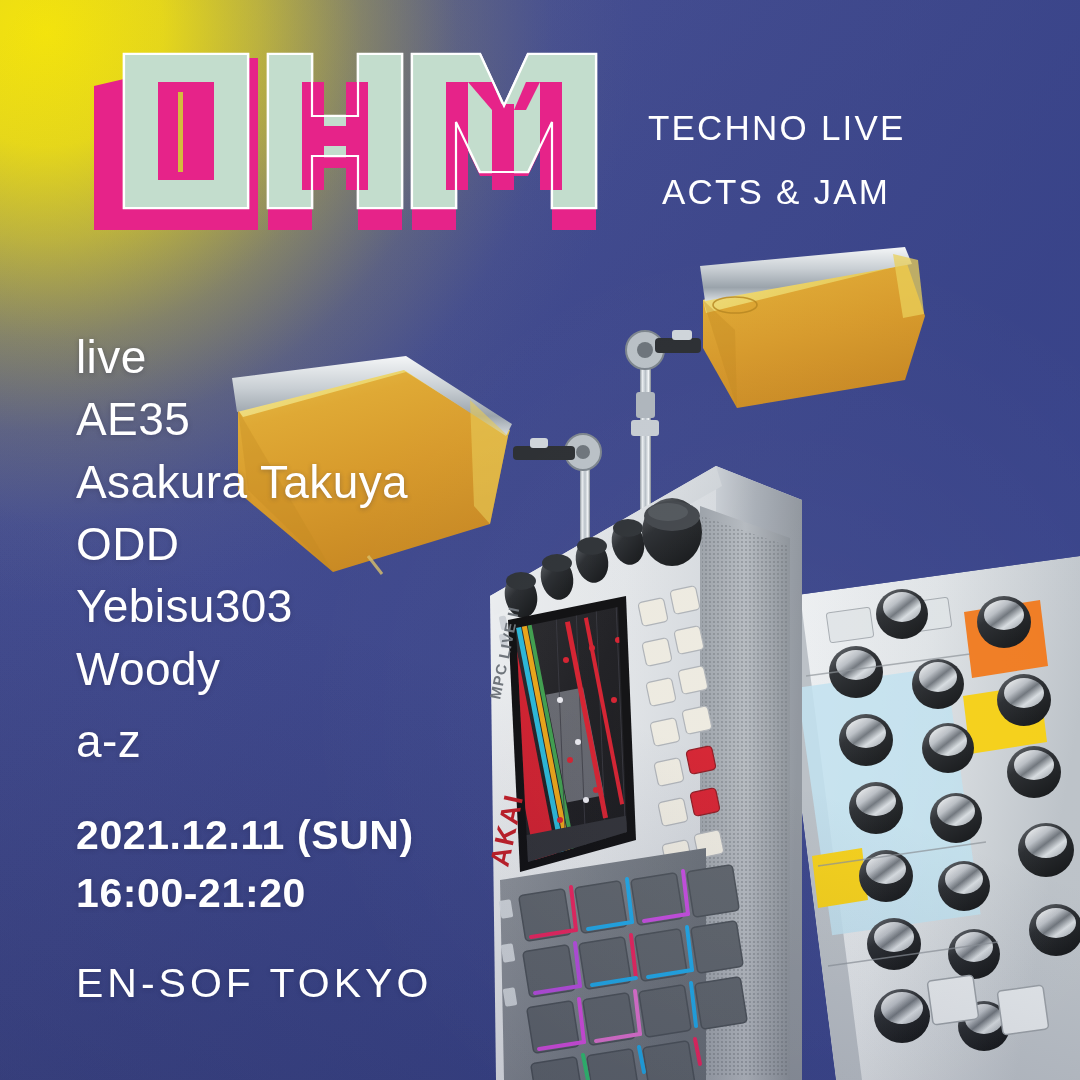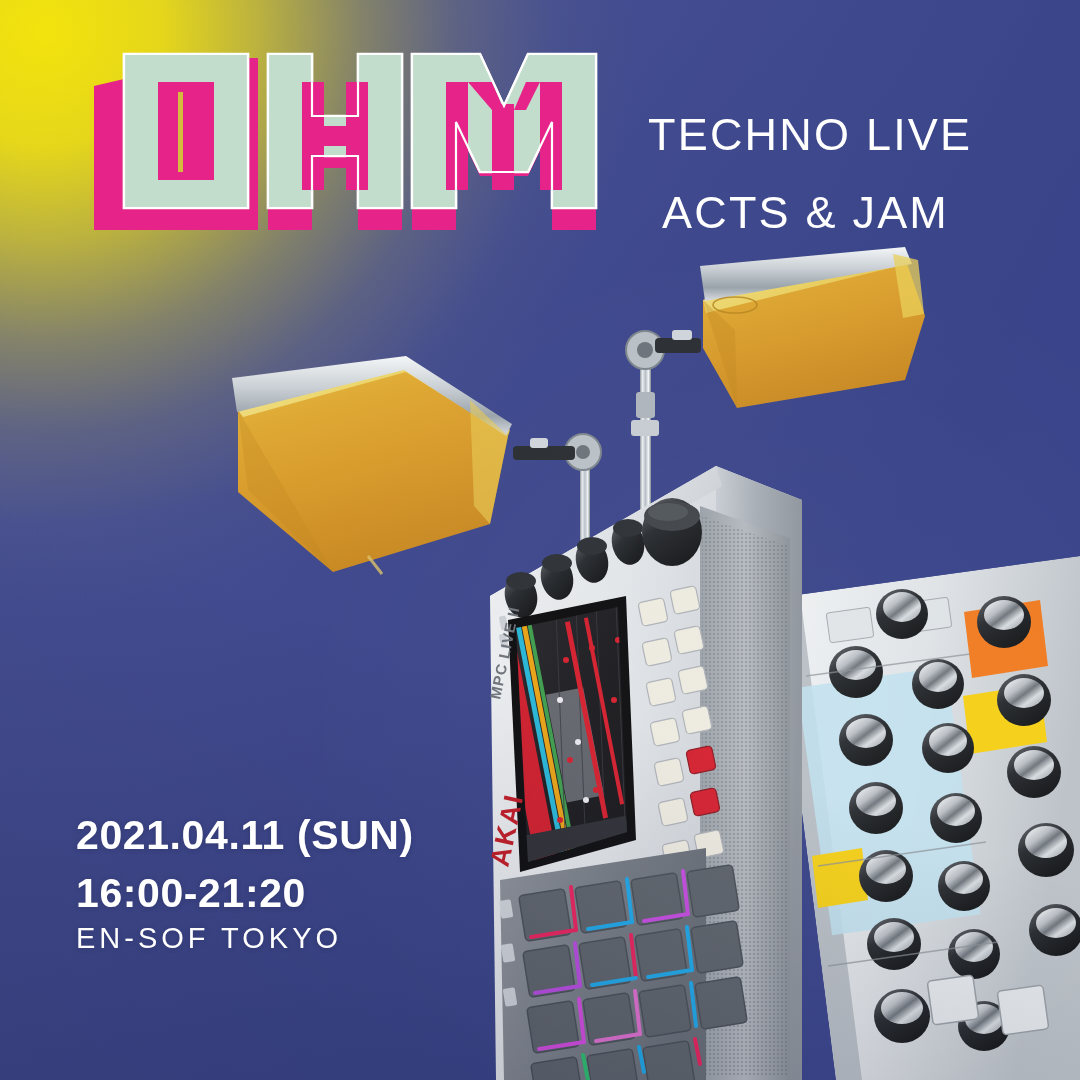--- a/index.html
+++ b/index.html
@@ -53,21 +53,21 @@
     position:absolute; left:62px; top:48px;
     width:580px; height:200px;
   }
   .logo-svg{ width:100%; height:100%; display:block; overflow:visible;}
 
   
   .headline{
     position:absolute; left:648px; top:104px;
     width:400px;
     color:#ffffff;
-    font-size:45px;
+    font-size:35px;
     line-height:1.38;
     letter-spacing:2.2px;
     font-weight:300;
     text-align:left;
     white-space:nowrap;
   }
   .headline .l2{ padding-left:14px;margin-top:16px; }
 
   
   .lineup{
@@ -89,21 +89,22 @@
   }
   .info .date,.info .time{
     font-size:41px;
     font-weight:700;
     letter-spacing:0.6px;
     line-height:1.42;
     white-space:nowrap;
     text-shadow:0 1px 5px rgba(30,34,70,0.3);
   }
   .info .venue{
-    font-size:29px;
+    margin-top:38px;
+    font-size:41px;
     font-weight:400;
     letter-spacing:4.0px;
     white-space:nowrap;
     text-shadow:0 1px 5px rgba(30,34,70,0.3);
   }
 
   
   .gear{ position:absolute; inset:0; pointer-events:none; }
   .gear svg{ position:absolute; inset:0; width:1080px; height:1080px; }
 </style>
@@ -530,20 +531,29 @@
         </g>
       </g>
     </svg>
   </div>
 
   <div class="headline">
     <div class="l1">TECHNO LIVE</div>
     <div class="l2">ACTS &amp; JAM</div>
   </div>
 
+  <div class="lineup">
+    <div>live</div>
+    <div>AE35</div>
+    <div>Asakura Takuya</div>
+    <div>ODD</div>
+    <div>Yebisu303</div>
+    <div>Woody</div>
+    <div class="gap">a-z</div>
+  </div>
 
   <div class="info">
-    <div class="date">2021.04.11 (SUN)</div>
+    <div class="date">2021.12.11 (SUN)</div>
     <div class="time">16:00-21:20</div>
     <div class="venue">EN-SOF TOKYO</div>
   </div>
 
 </div>
 
 </body></html>

